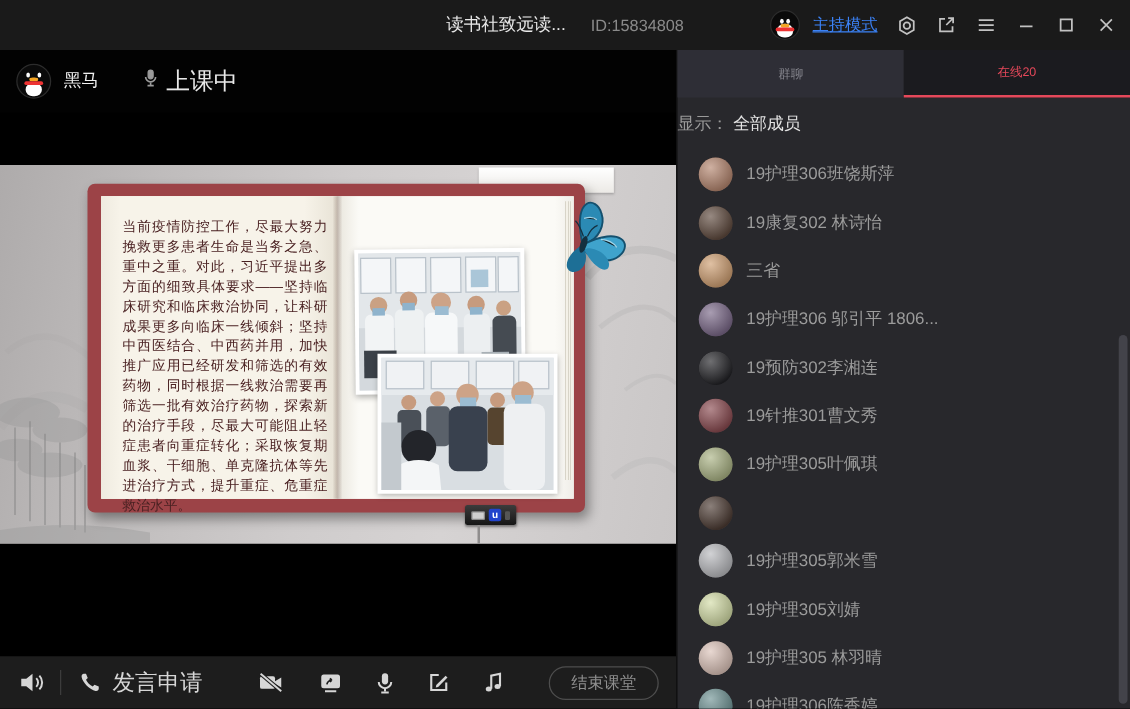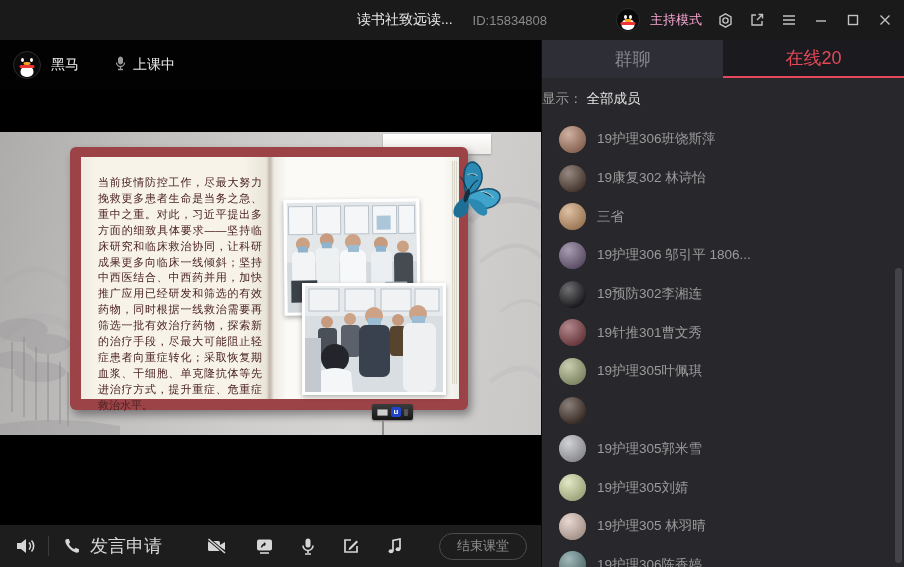--- a/index.html
+++ b/index.html
@@ -9,40 +9,40 @@
 
   
   .titlebar { position:absolute; left:0; top:0; width:904px; height:40px;
     background:#1a1a1a; display:flex; align-items:center; z-index:30; }
   .titlebar-center { position:absolute; left:0; right:0; top:0; height:40px;
     display:flex; align-items:center; justify-content:center; gap:20px; pointer-events:none; }
   .win-title { color:#e8e8e8; font-size:14px; }
   .room-id { color:#8a8a8a; font-size:13px; }
   .titlebar-right { position:absolute; right:10px; top:0; height:40px;
     display:flex; align-items:center; gap:14px; }
-  .mode-label { color:#f9a8d4; font-size:13px; margin-left:-4px; }
+  .mode-label { color:#3b82f6; font-size:13px; margin-left:-4px;text-decoration:underline; }
   .tb-icon { width:18px; height:18px; display:flex; align-items:center; justify-content:center; cursor:pointer; }
   .tb-icon svg { stroke:#c2c2c2; fill:none; stroke-width:1.4; }
   .qq-avatar { width:24px; height:24px; border-radius:50%; background:#0a0a0a; position:relative; overflow:hidden; flex:none; border:1px solid #2c2c2c;}
   .qq-avatar .belly { position:absolute; left:50%; bottom:1px; transform:translateX(-50%);
     width:13px; height:11px; background:#fff; border-radius:50% 50% 45% 45%; }
   .qq-avatar .eyeL,.qq-avatar .eyeR{ position:absolute; top:6px; width:3px;height:4px;background:#fff;border-radius:50%;}
   .qq-avatar .eyeL{left:7px;} .qq-avatar .eyeR{right:7px;}
   .qq-avatar .beak { position:absolute; top:10px; left:50%; transform:translateX(-50%);
     width:7px; height:3px; background:#f5a623; border-radius:40%; }
   .qq-avatar .scarf { position:absolute; top:13px; left:50%; transform:translateX(-50%);
     width:15px; height:3px; background:#e33; border-radius:2px; }
 
   
   .left-col { position:absolute; left:0; top:40px; width:541px; height:527px; background:#000; }
   .presenter-bar { position:absolute; left:0; top:0; width:541px; height:50px;
     background:#020202; display:flex; align-items:center; padding-left:13px; gap:10px; }
   .presenter-name { color:#f0f0f0; font-size:14px; }
   .status-group { display:flex; align-items:center; gap:7px; margin-left:26px; }
-  .status-text { color:#e8e8e8; font-size:14px; }
+  .status-text { color:#e8e8e8; font-size:19px; }
   .mini-mic svg { stroke:#9a9a9a; fill:#9a9a9a; }
   .pq-avatar { width:28px; height:28px; }
 
   
   .slide { position:absolute; left:0; top:92px; width:541px; height:303px;
     background:linear-gradient(100deg,#aeabab 0%,#bfbcbc 22%,#cfcccc 48%,#d6d3d3 68%,#c9c6c6 100%); overflow:hidden; }
   .ink-art { position:absolute; left:0; top:0; width:541px; height:303px; }
   .page-sticking { position:absolute; left:383px; top:2px; width:108px; height:20px;
     background:linear-gradient(180deg,#ffffff,#eceae6); box-shadow:0 1px 2px rgba(0,0,0,.25); }
   .book { position:absolute; left:70px; top:15px; width:398px; height:263px;
@@ -84,21 +84,21 @@
   .mid-icons { display:flex; align-items:center; gap:27px; margin-left:44px; }
   .end-class-btn { margin-left:auto; width:88px; height:27px; border:1px solid #4d4d4d;
     border-radius:14px; color:#8f8f8f; font-size:13px; display:flex; align-items:center;
     justify-content:center; cursor:pointer; background:transparent; }
 
   
   .sidebar { position:absolute; left:541px; top:40px; width:363px; height:527px;
     background:#28282c; border-left:1px solid #0c0c0c; }
   .tabs { display:flex; height:38px; }
   .tab { flex:1; display:flex; align-items:center; justify-content:center;
-    font-size:18px; cursor:pointer; }
+    font-size:10px; cursor:pointer; }
   .tab-chat { background:#2e2e36; color:#84848c; }
   .tab-online { background:#1b1b1f; color:#e5485a; border-bottom:2px solid #e5485a; }
   .filter-row { height:42px; display:flex; align-items:center; gap:4px; }
   .filter-label { color:#9a9a9a; font-size:13.5px; }
   .filter-value { color:#e4e4e4; font-size:13.5px; cursor:pointer; }
   .member-list { position:absolute; left:0; top:80px; width:363px; height:447px; overflow:hidden; }
   .member-row { display:flex; align-items:center; height:38.7px; padding-left:17px; gap:11px; cursor:pointer; }
   .m-avatar { width:27px; height:27px; border-radius:50%; flex:none;
     background:#777; position:relative; overflow:hidden; }
   .m-avatar::after { content:""; position:absolute; inset:0; border-radius:50%;

